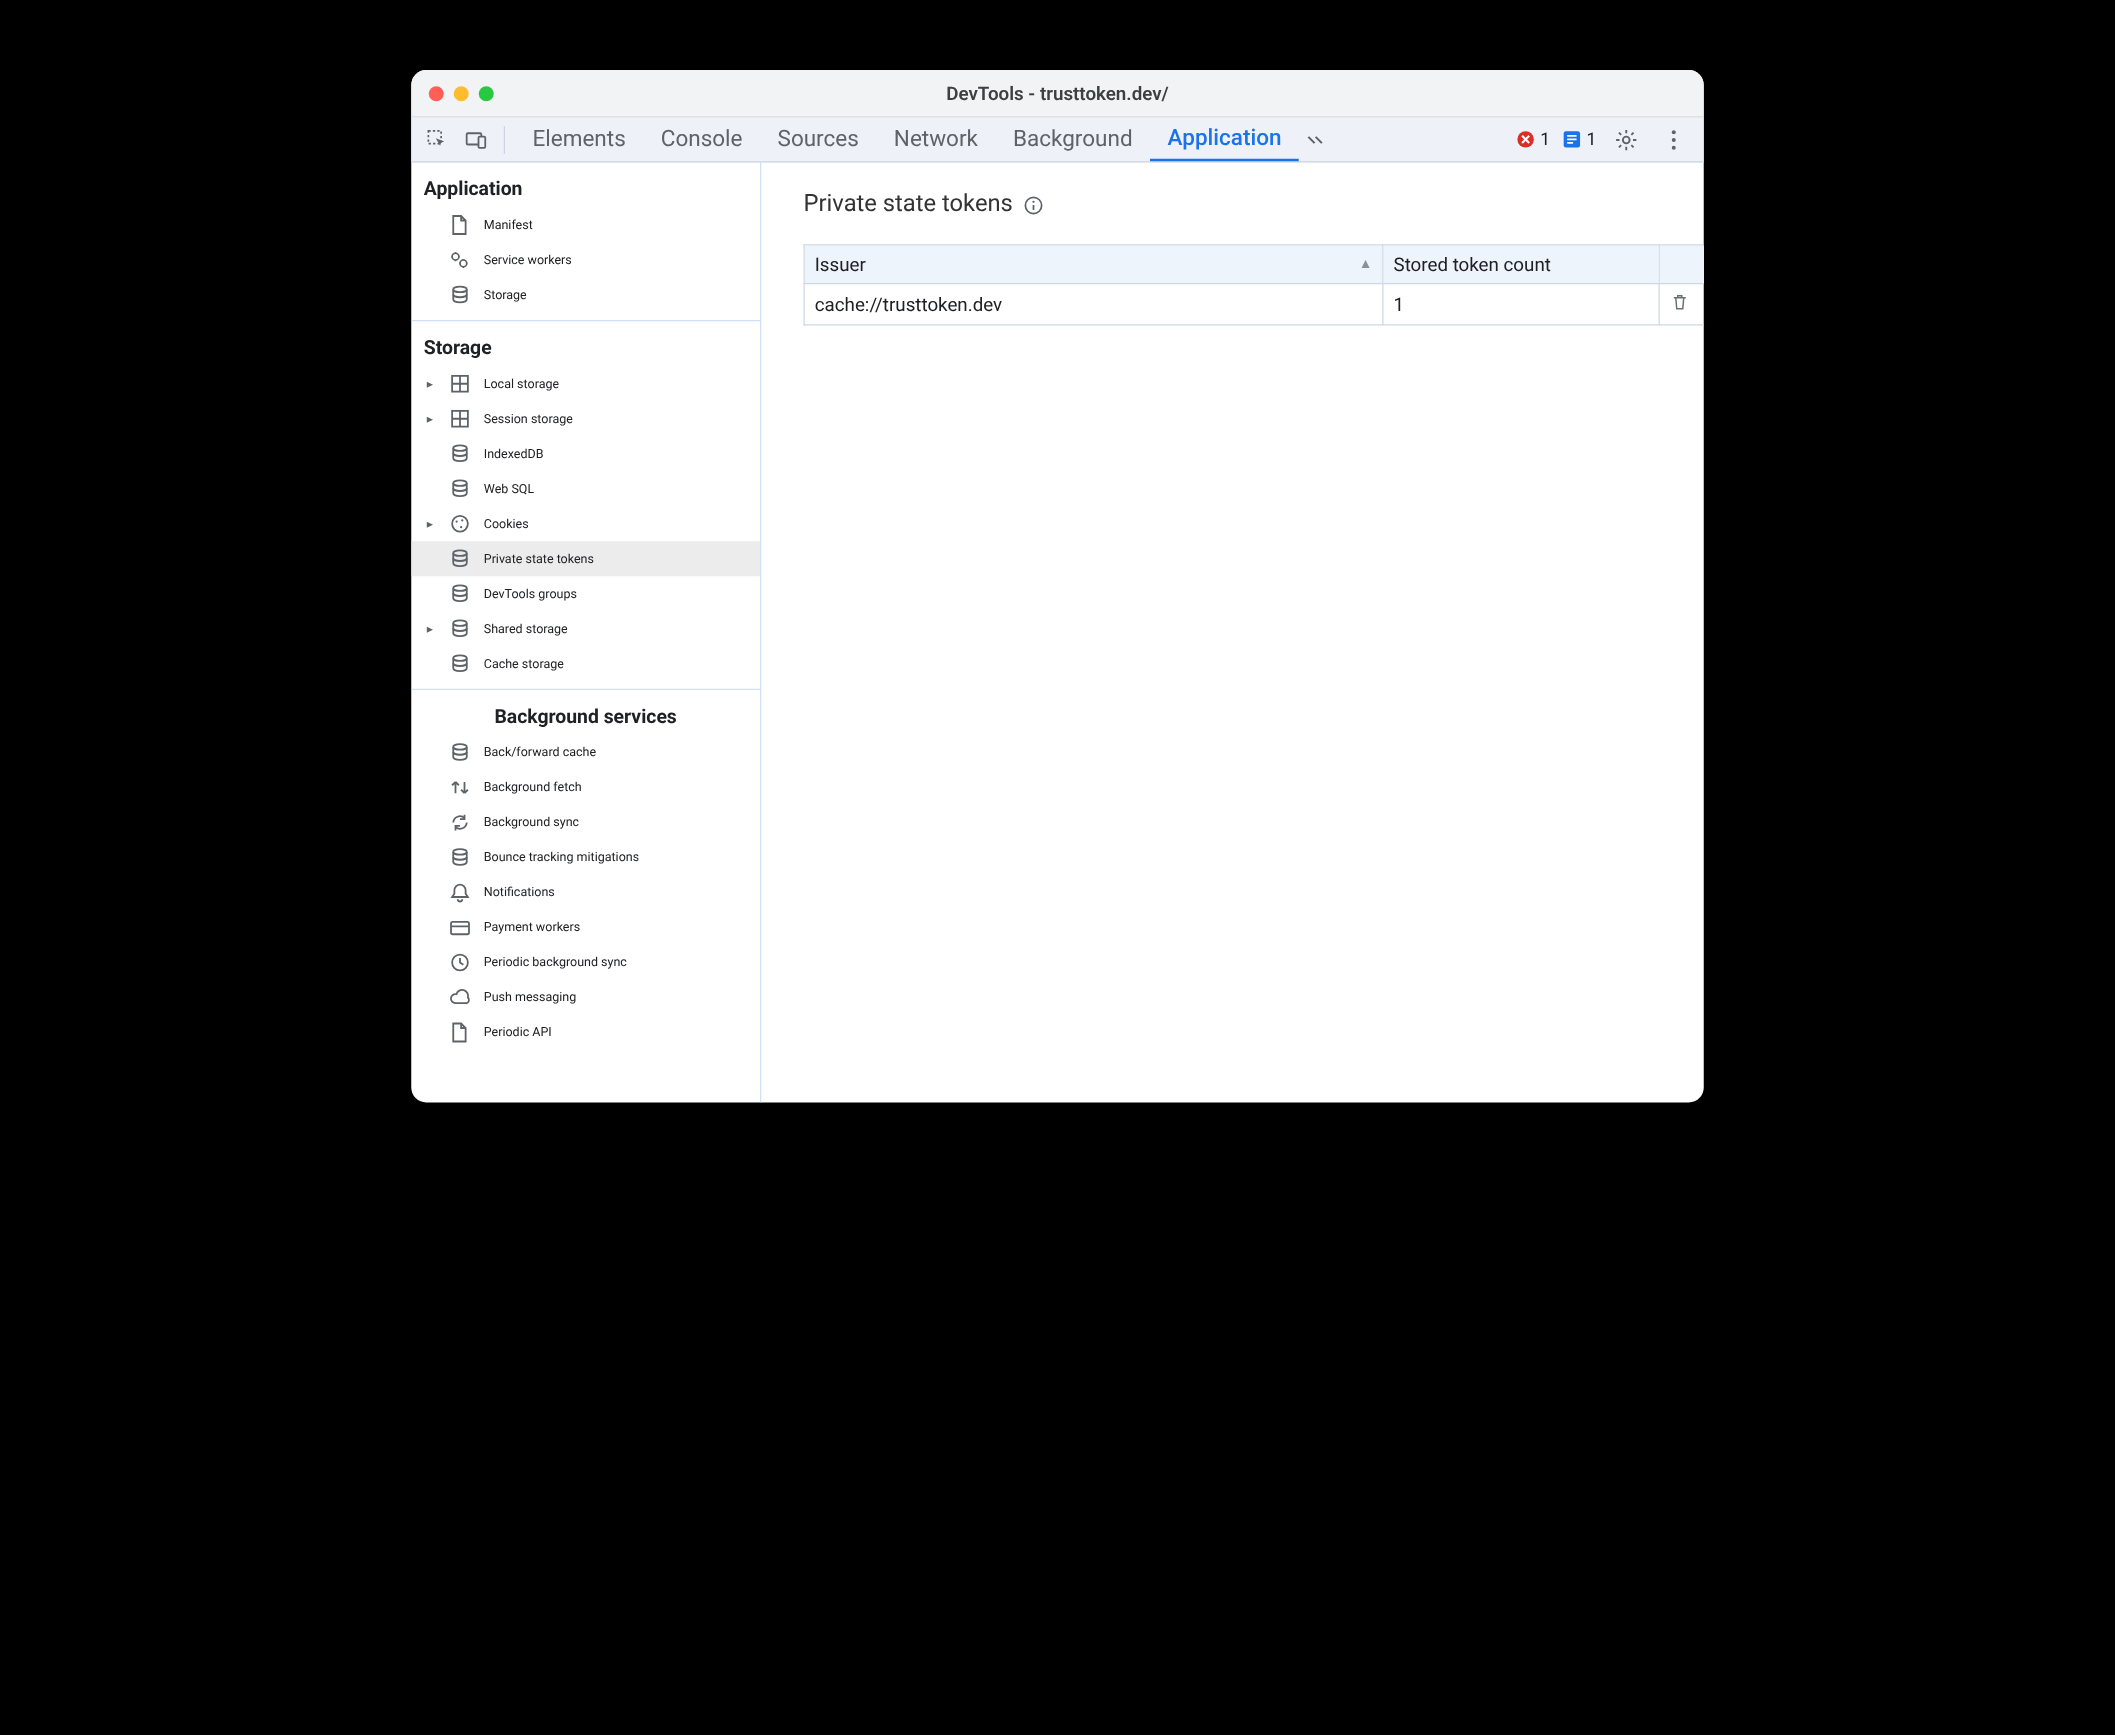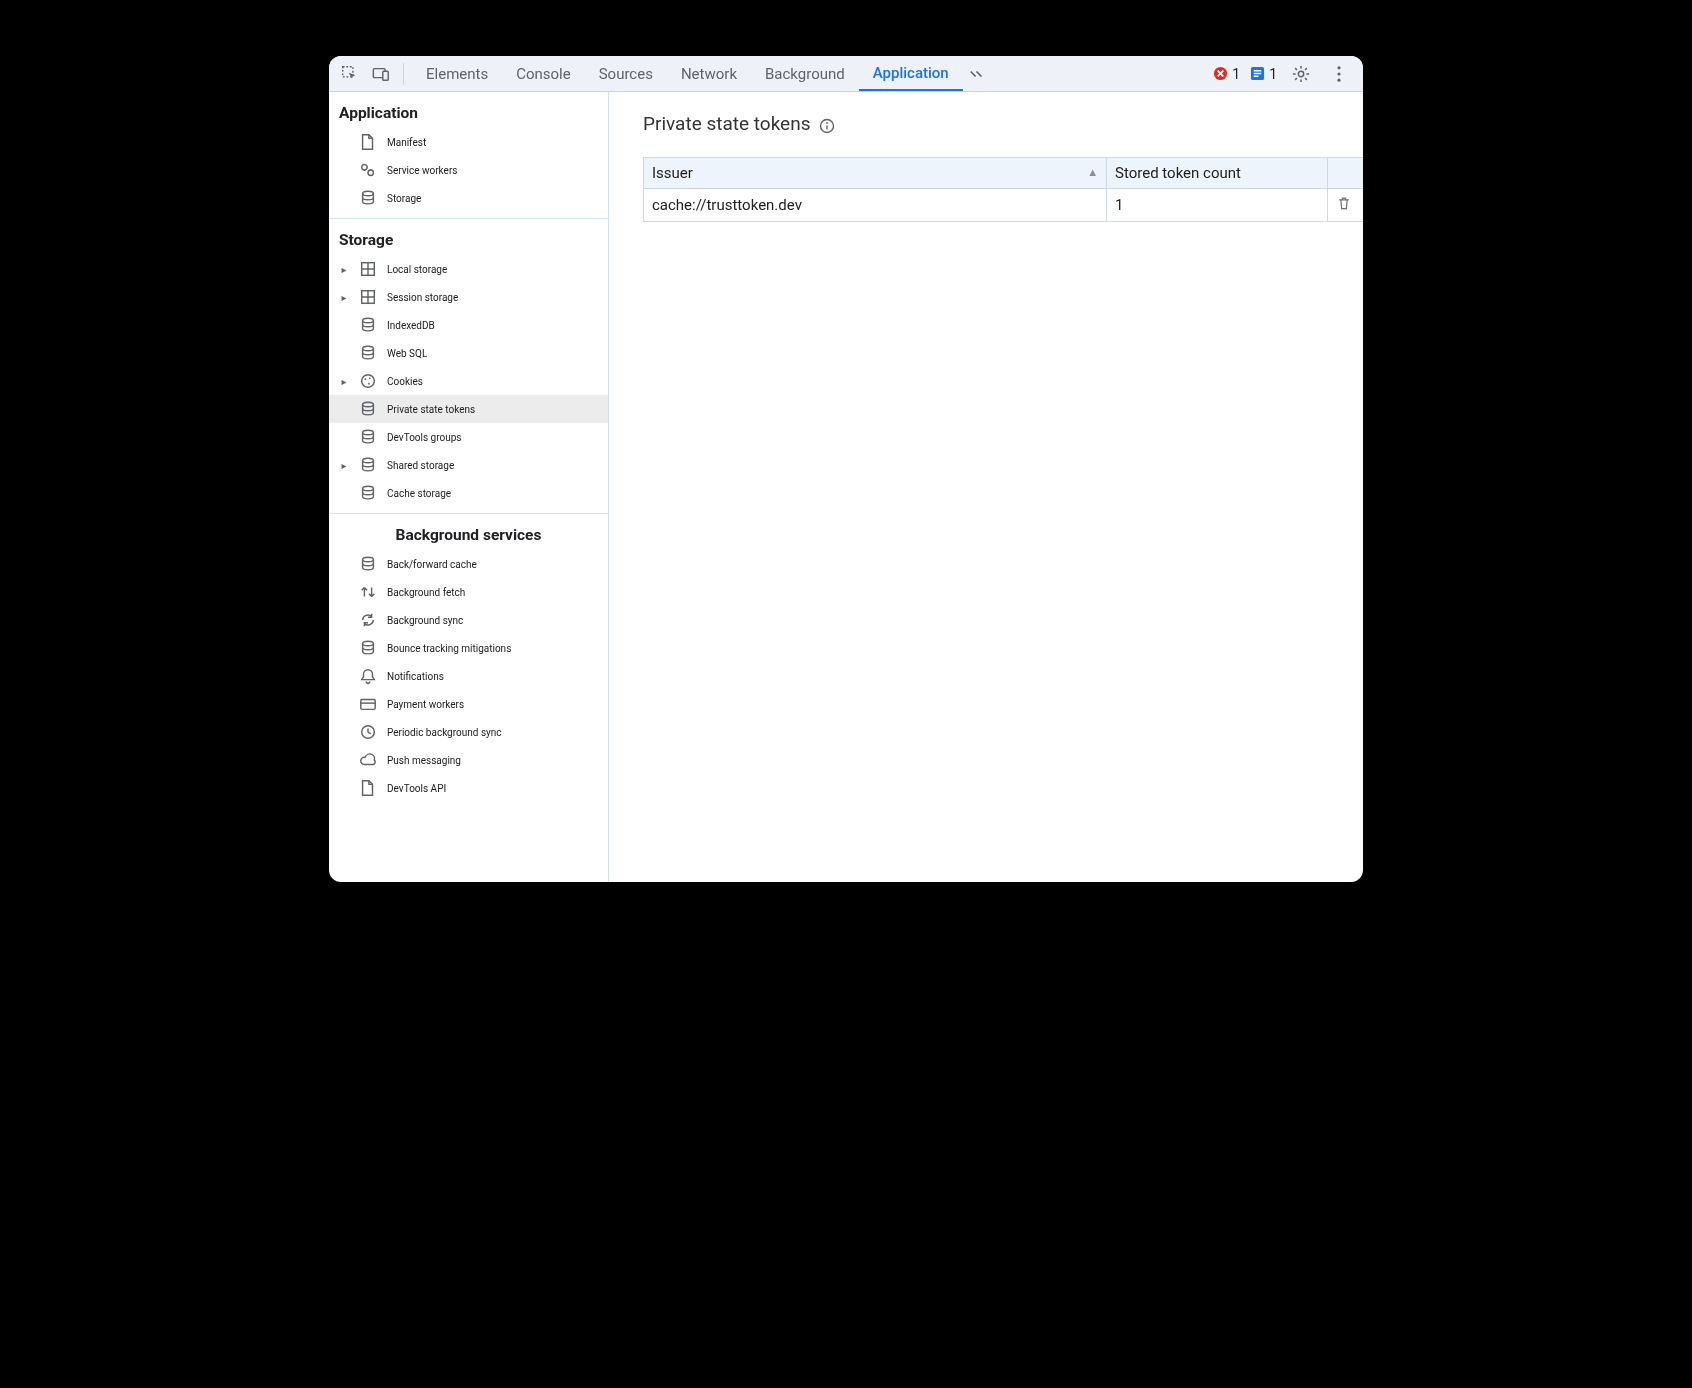--- a/index.html
+++ b/index.html
@@ -48,21 +48,21 @@
     background: #eef2f8;
     border-bottom: 1px solid #cdd4e0;
     display: flex;
     align-items: center;
     padding: 0 6px;
     gap: 4px;
   }
   .tb-btn { display:flex; align-items:center; justify-content:center; width:28px; height:28px; color:#5f6368; cursor:pointer; }
   .tb-sep { width:1px; height:22px; background:#cdd4e0; margin:0 4px; }
   .tabs { display:flex; align-items:stretch; height:100%; }
-  .tab { display:flex; align-items:center; padding:0 14px; color:#5f6368; cursor:pointer; font-size:15px; }
+  .tab { display:flex; align-items:center; padding:0 14px; color:#5f6368; cursor:pointer; font-size:18px; }
   .tab.active { color:#1a73e8; border-bottom:2px solid #1a73e8; font-weight:500; }
   .toolbar-right { margin-left:auto; display:flex; align-items:center; gap:10px; padding-right:4px; }
   .status { display:flex; align-items:center; gap:4px; font-size:14px; }
   .status-err svg { color:#d93025; }
   .status-info svg { color:#1a73e8; }
 
   .body { flex:1; display:flex; min-height:0; }
   .sidebar { width: 280px; border-right:1px solid #cfe0f7; overflow-y:auto; }
   .section { border-bottom:1px solid #cfe0f7; padding-bottom:6px; }
   .section-title { font-weight:700; font-size:15.5px; padding:12px 10px 6px 10px; color:#202124; }
@@ -89,20 +89,28 @@
   .del-btn { color:#6b7075; background:none; border:none; cursor:pointer; padding:0; display:inline-flex; }
 
   .section:last-of-type { border-bottom:none;text-align:center; }
   .sidebar::-webkit-scrollbar{width:0}
 </style>
 </head>
 <body>
 
 <div class="window">
 
+  <div class="titlebar">
+    <div class="traffic">
+      <div class="dot red"></div>
+      <div class="dot yellow"></div>
+      <div class="dot green"></div>
+    </div>
+    <div class="titlebar-title">DevTools - trusttoken.dev/</div>
+  </div>
 
   <div class="toolbar">
     <div class="tb-btn">
       <svg viewBox="0 0 20 20" width="17" height="17" fill="none" stroke="currentColor" stroke-width="1.6">
         <rect x="2" y="2" width="12" height="12" stroke-dasharray="2.2 2"></rect>
         <path d="M9 9 l8 3 -3 1 -1 3 z" fill="currentColor" stroke="none"></path>
       </svg>
     </div>
     <div class="tb-btn">
       <svg viewBox="0 0 20 20" width="18" height="18" fill="none" stroke="currentColor" stroke-width="1.6">
@@ -350,21 +358,21 @@
               </span>
               <span class="label">Push messaging</span>
             </div>
             <div class="tree-item">
               <span class="disclosure"></span>
               <span class="icon">
                 <svg viewBox="0 0 20 20" width="18" height="18">
                   <use href="#ic-file"></use>
                 </svg>
               </span>
-              <span class="label">DevTools API</span>
+              <span class="label">Periodic API</span>
             </div>
           </div>
         </div>
       </div>
 
     <div class="main">
       <div class="main-title">
         <span>Private state tokens</span>
         <span class="info-ic">
           <svg viewBox="0 0 16 16" width="16" height="16" fill="none" stroke="#5f6368" stroke-width="1.4">

